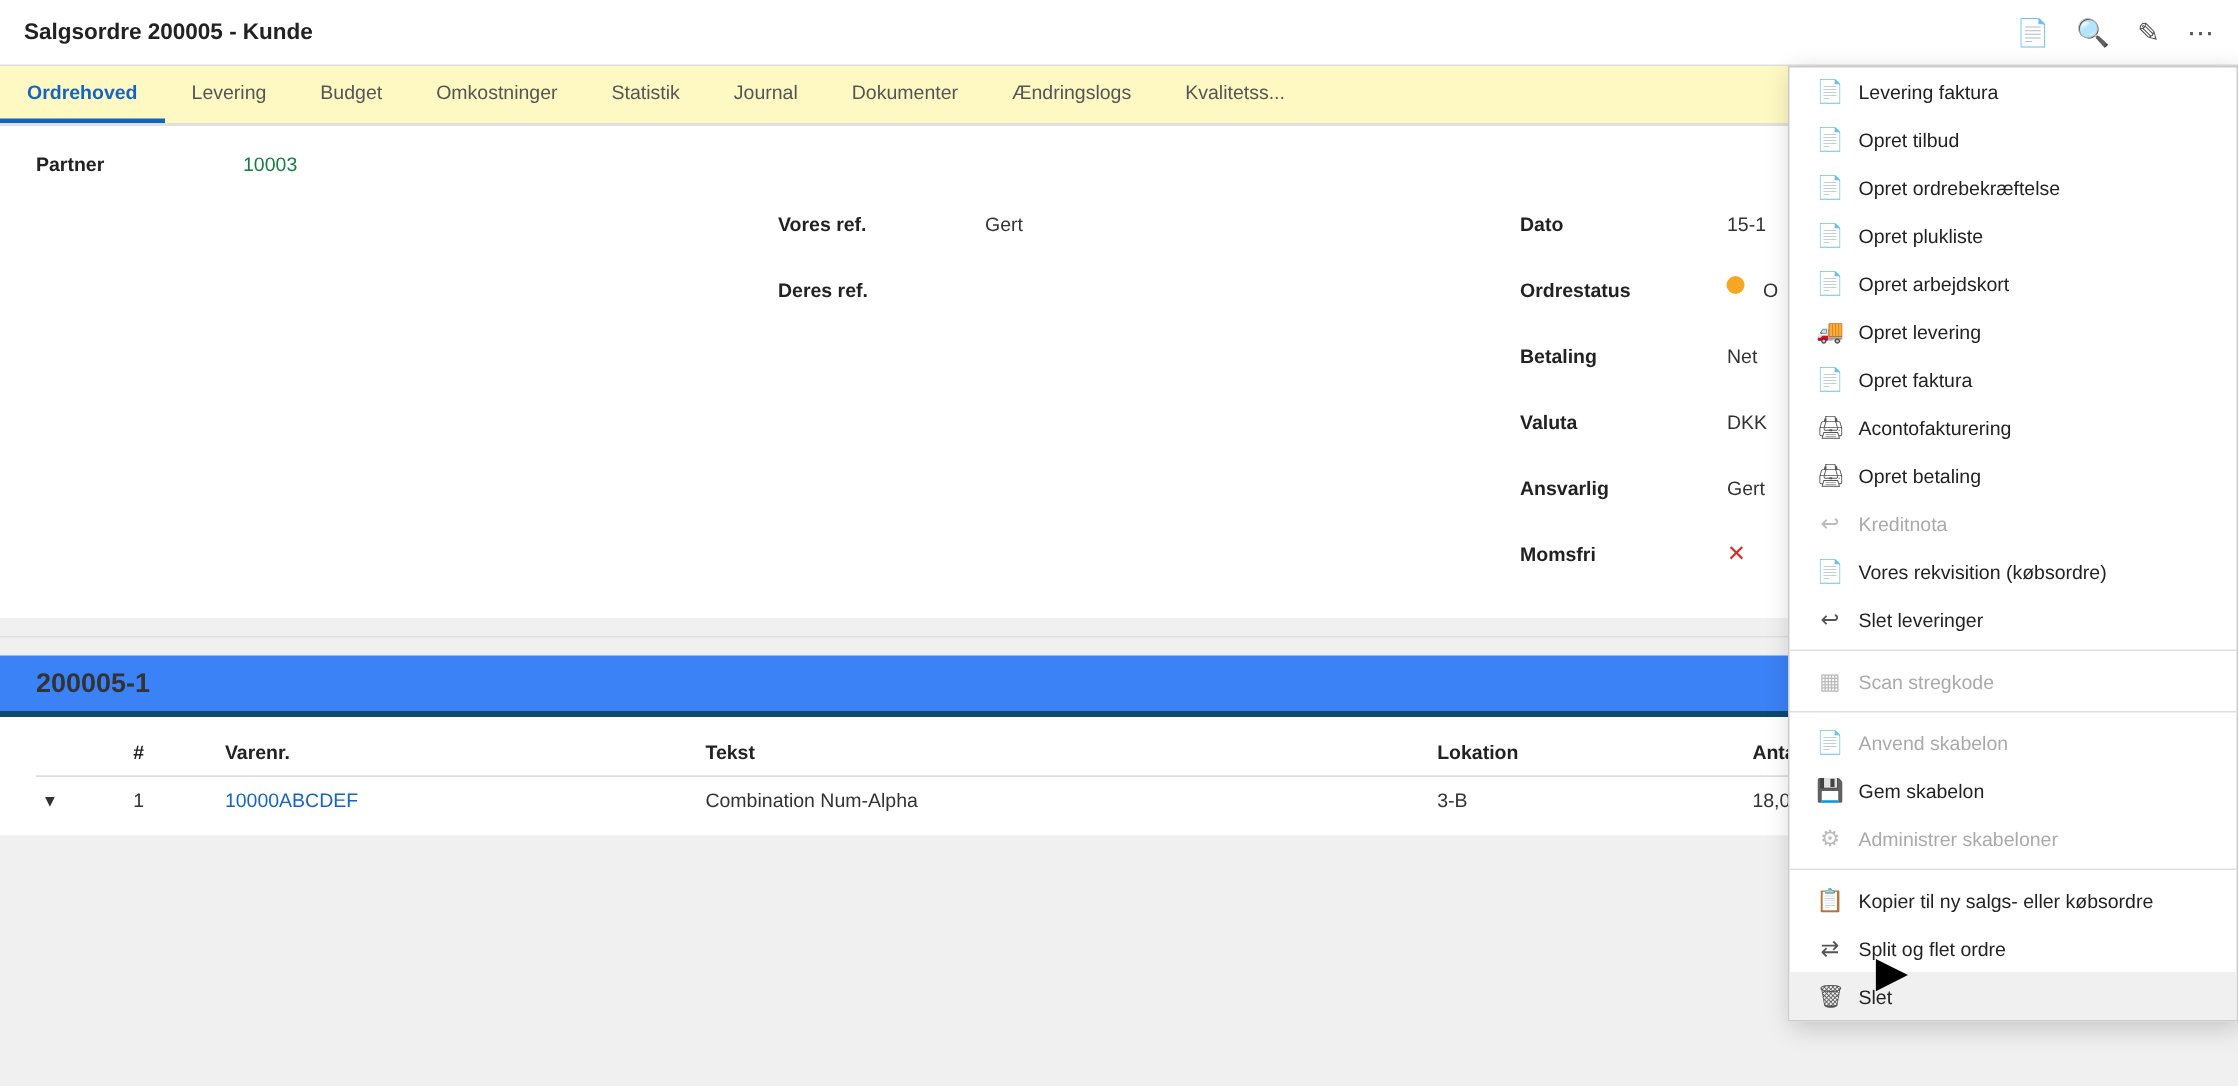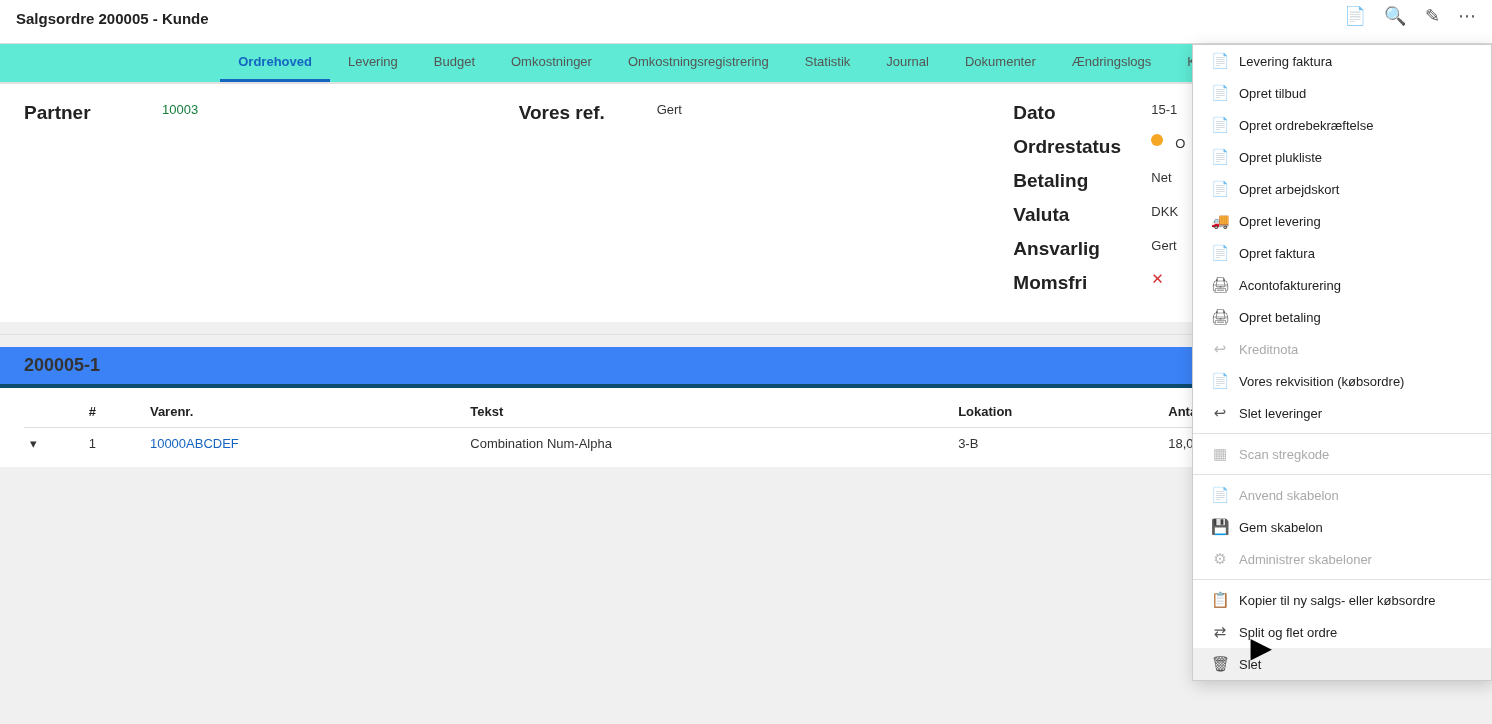--- a/index.html
+++ b/index.html
@@ -1,48 +1,47 @@
 <!DOCTYPE html>
 <html><head>
   <meta charset="utf-8">
   <style>
     * { box-sizing: border-box; margin: 0; padding: 0; }
     body { font-family: 'Segoe UI', Arial, sans-serif; font-size: 13px; background: #f0f0f0; color: #333; }
 
     .title-bar {
       background: #fff;
       border-bottom: 1px solid #ddd;
-      padding: 16px 16px;
+      padding: 1px 16px;
       height: 44px;
       display: flex;
-      align-items: flex-end;
+      align-items: center;
       justify-content: space-between;
     }
     .title-bar-left {
       font-size: 15px;
       font-weight: 600;
       color: #222;
     }
     .title-bar-icons {
       display: flex;
       gap: 18px;
       align-items: center;
     }
     .title-bar-icons span {
       font-size: 18px;
       color: #555;
       cursor: pointer;
     }
 
     .tabs {
       display: flex;
-      background: #5eead4;
+      background: #fef9c3;
       border-bottom: 2px solid #e0e0e0;
       padding: 0 0;
-      justify-content: center;
     }
     .tab {
       padding: 10px 18px;
       font-size: 13px;
       cursor: pointer;
       color: #555;
       border-bottom: 3px solid transparent;
       white-space: nowrap;
     }
     .tab.active {
@@ -57,23 +56,23 @@
       position: relative;
     }
 
     .form-section {
       display: grid;
       grid-template-columns: 1fr 1fr 1fr;
       gap: 8px 40px;
       margin-bottom: 12px;
     }
 
-    .field-group { display: flex; flex-direction: column; gap: 10px; }
+    .field-group { display: flex; flex-direction: column; gap: 20px; margin-top: 40px; }
     .field-row { display: flex; align-items: flex-start; gap: 8px; min-height: 24px; }
-    .field-label { font-weight: 600; min-width: 130px; color: #222; font-size: 19px; padding-top: 2px; }
+    .field-label { font-weight: 600; min-width: 130px; color: #222; font-size: 13px; padding-top: 2px; }
     .field-value { color: #333; font-size: 13px; padding-top: 2px; }
     .field-value.link { color: #15803d; cursor: pointer; }
     .field-value.sub { color: #555; }
 
     .partner-block { display: flex; flex-direction: column; }
     .partner-block .field-row { margin-bottom: 2px; }
 
     .status-dot { display: inline-block; width: 12px; height: 12px; border-radius: 50%; background: #f5a623; margin-right: 4px; vertical-align: middle; }
     .x-red { color: #d32f2f; font-size: 15px; }
 
@@ -153,21 +152,20 @@
     <span title="Edit">✎</span>
     <span title="More">⋯</span>
   </div>
 </div>
 
 <div class="tabs">
   <div class="tab active">Ordrehoved</div>
   <div class="tab">Levering</div>
   <div class="tab">Budget</div>
   <div class="tab">Omkostninger</div>
-  <div class="tab">Omkostningsregistrering</div>
   <div class="tab">Statistik</div>
   <div class="tab">Journal</div>
   <div class="tab">Dokumenter</div>
   <div class="tab">Ændringslogs</div>
   <div class="tab">Kvalitetss...</div>
 </div>
 
 <div class="main-content">
   <div class="form-section">
 
@@ -175,20 +173,24 @@
       <div class="field-row">
         <span class="field-label">Partner</span>
         <span class="field-value link">10003</span>
       </div>
     </div>
 
     <div class="field-group">
       <div class="field-row">
         <span class="field-label">Vores ref.</span>
         <span class="field-value">Gert</span>
+      </div>
+      <div class="field-row">
+        <span class="field-label">Deres ref.</span>
+        <span class="field-value"></span>
       </div>
     </div>
 
     <div class="field-group">
       <div class="field-row">
         <span class="field-label">Dato</span>
         <span class="field-value">15-1</span>
       </div>
       <div class="field-row">
         <span class="field-label">Ordrestatus</span>

